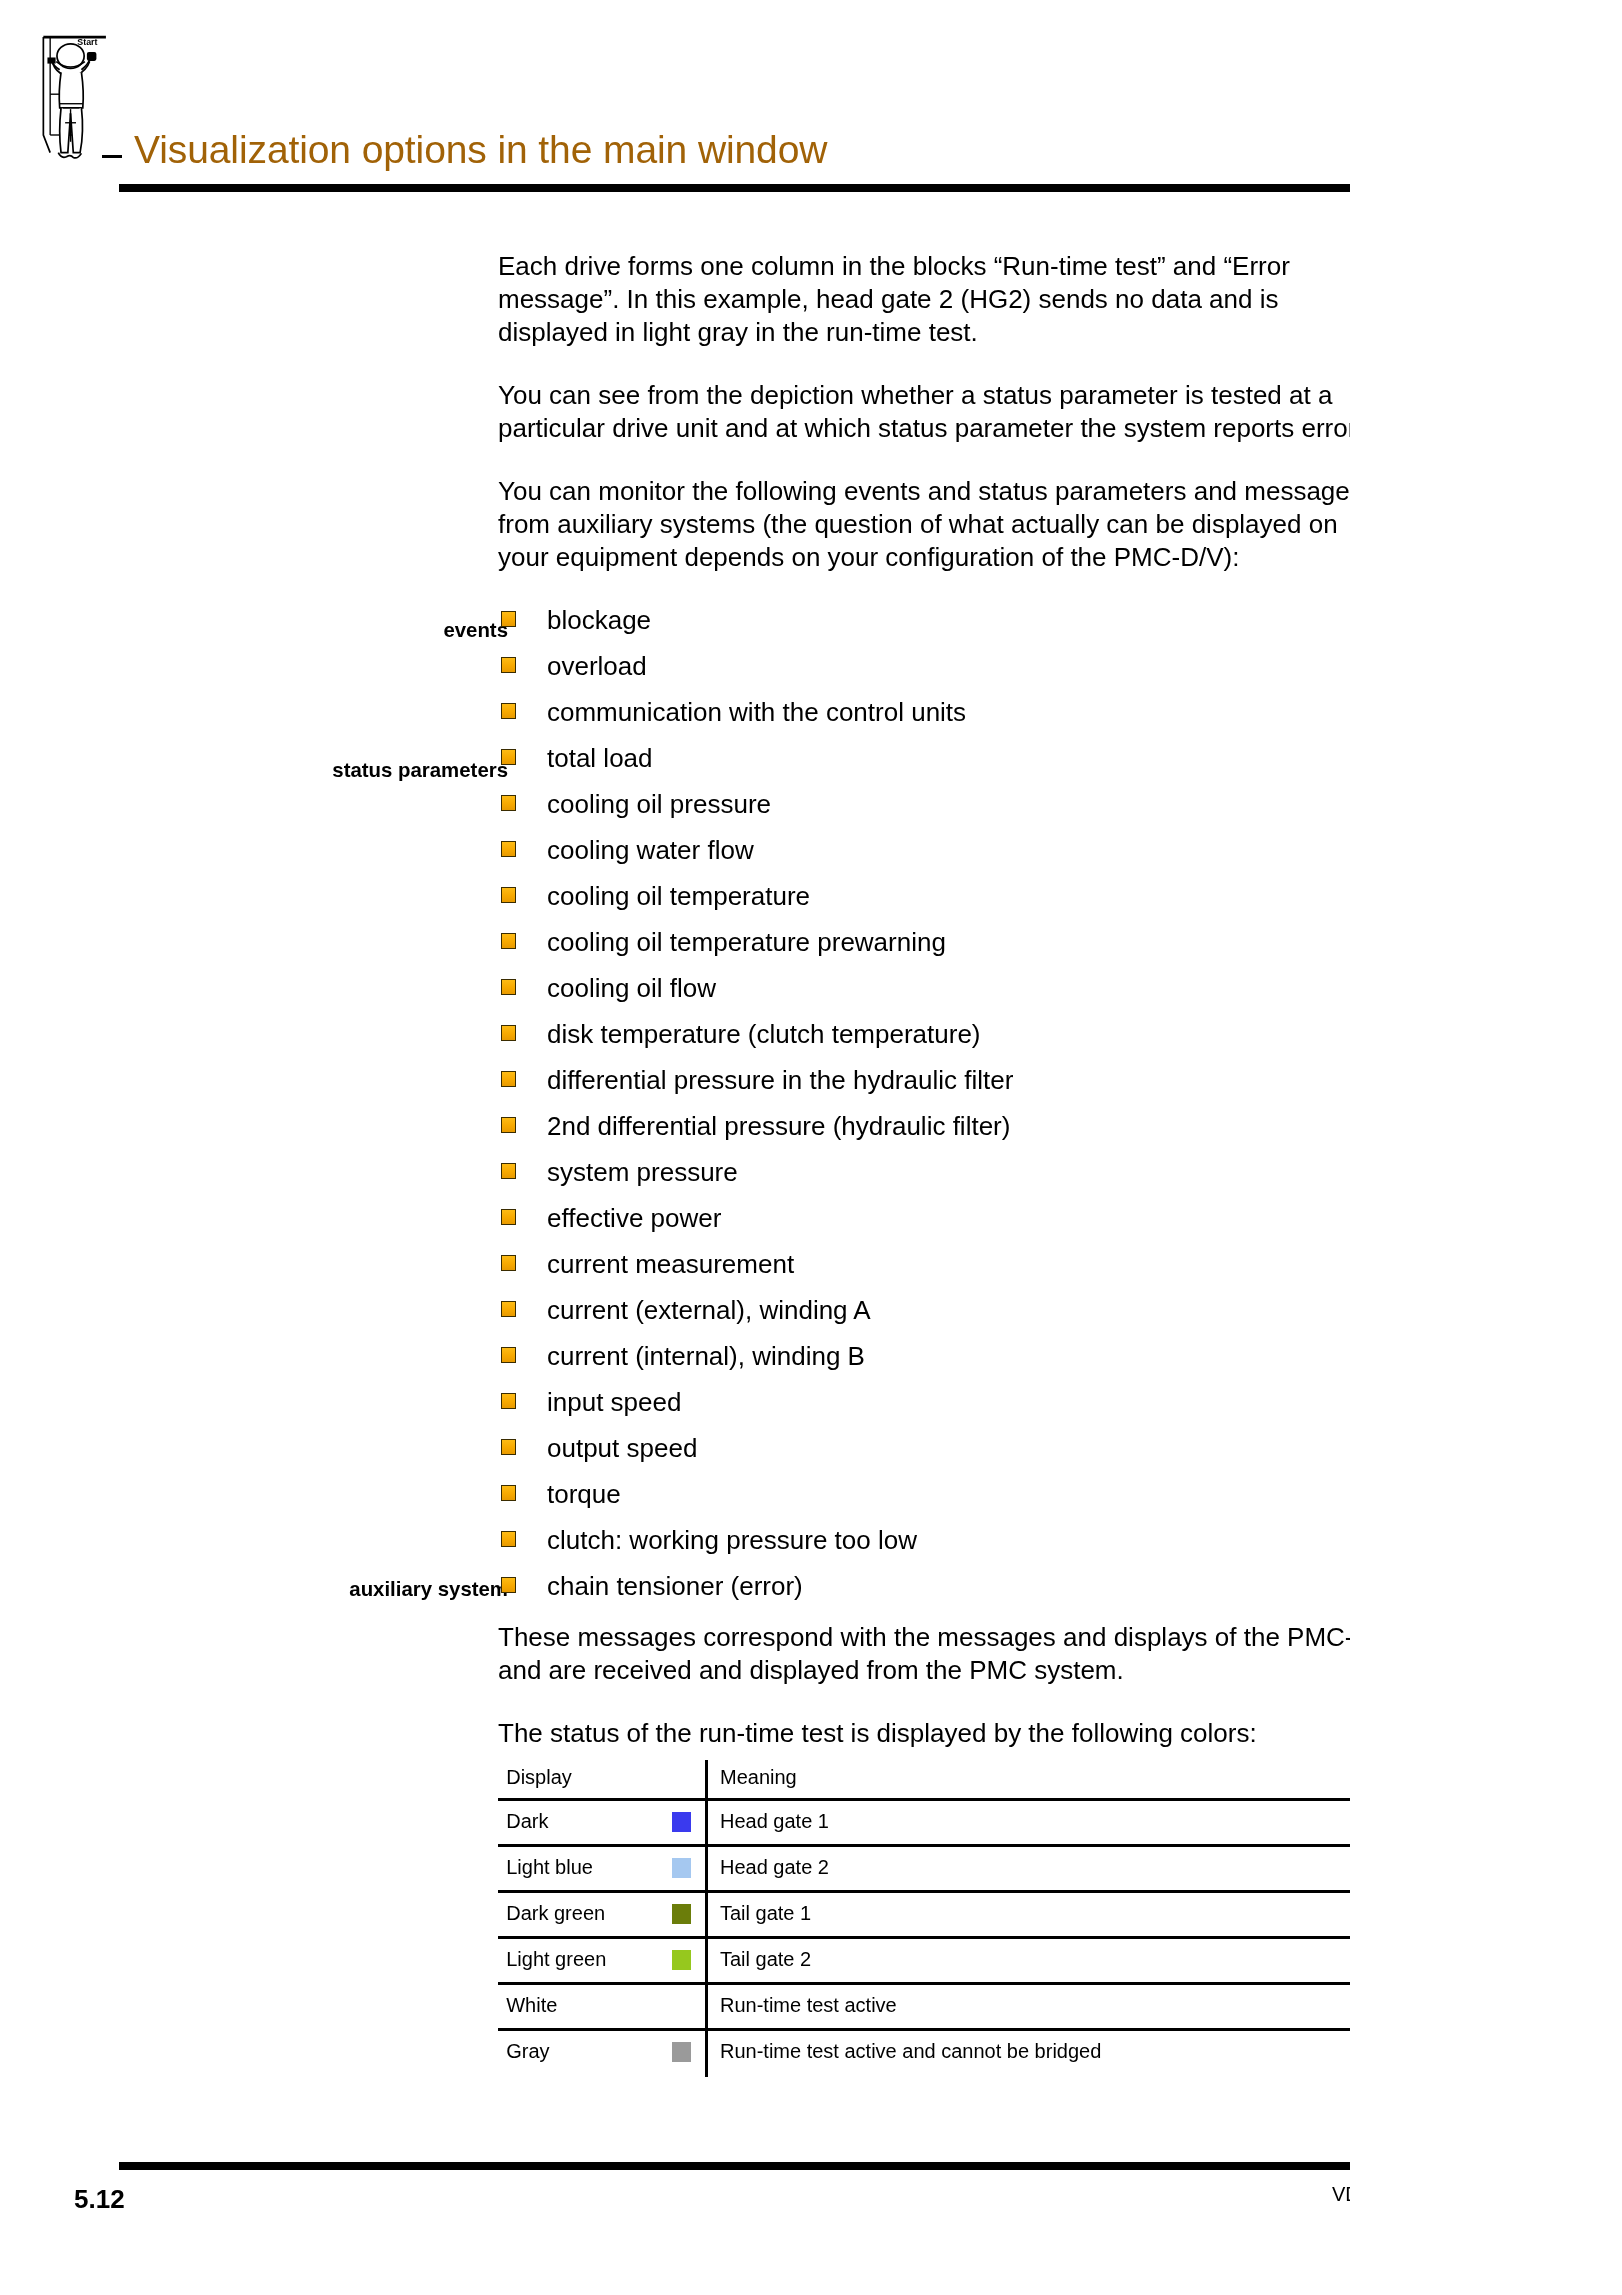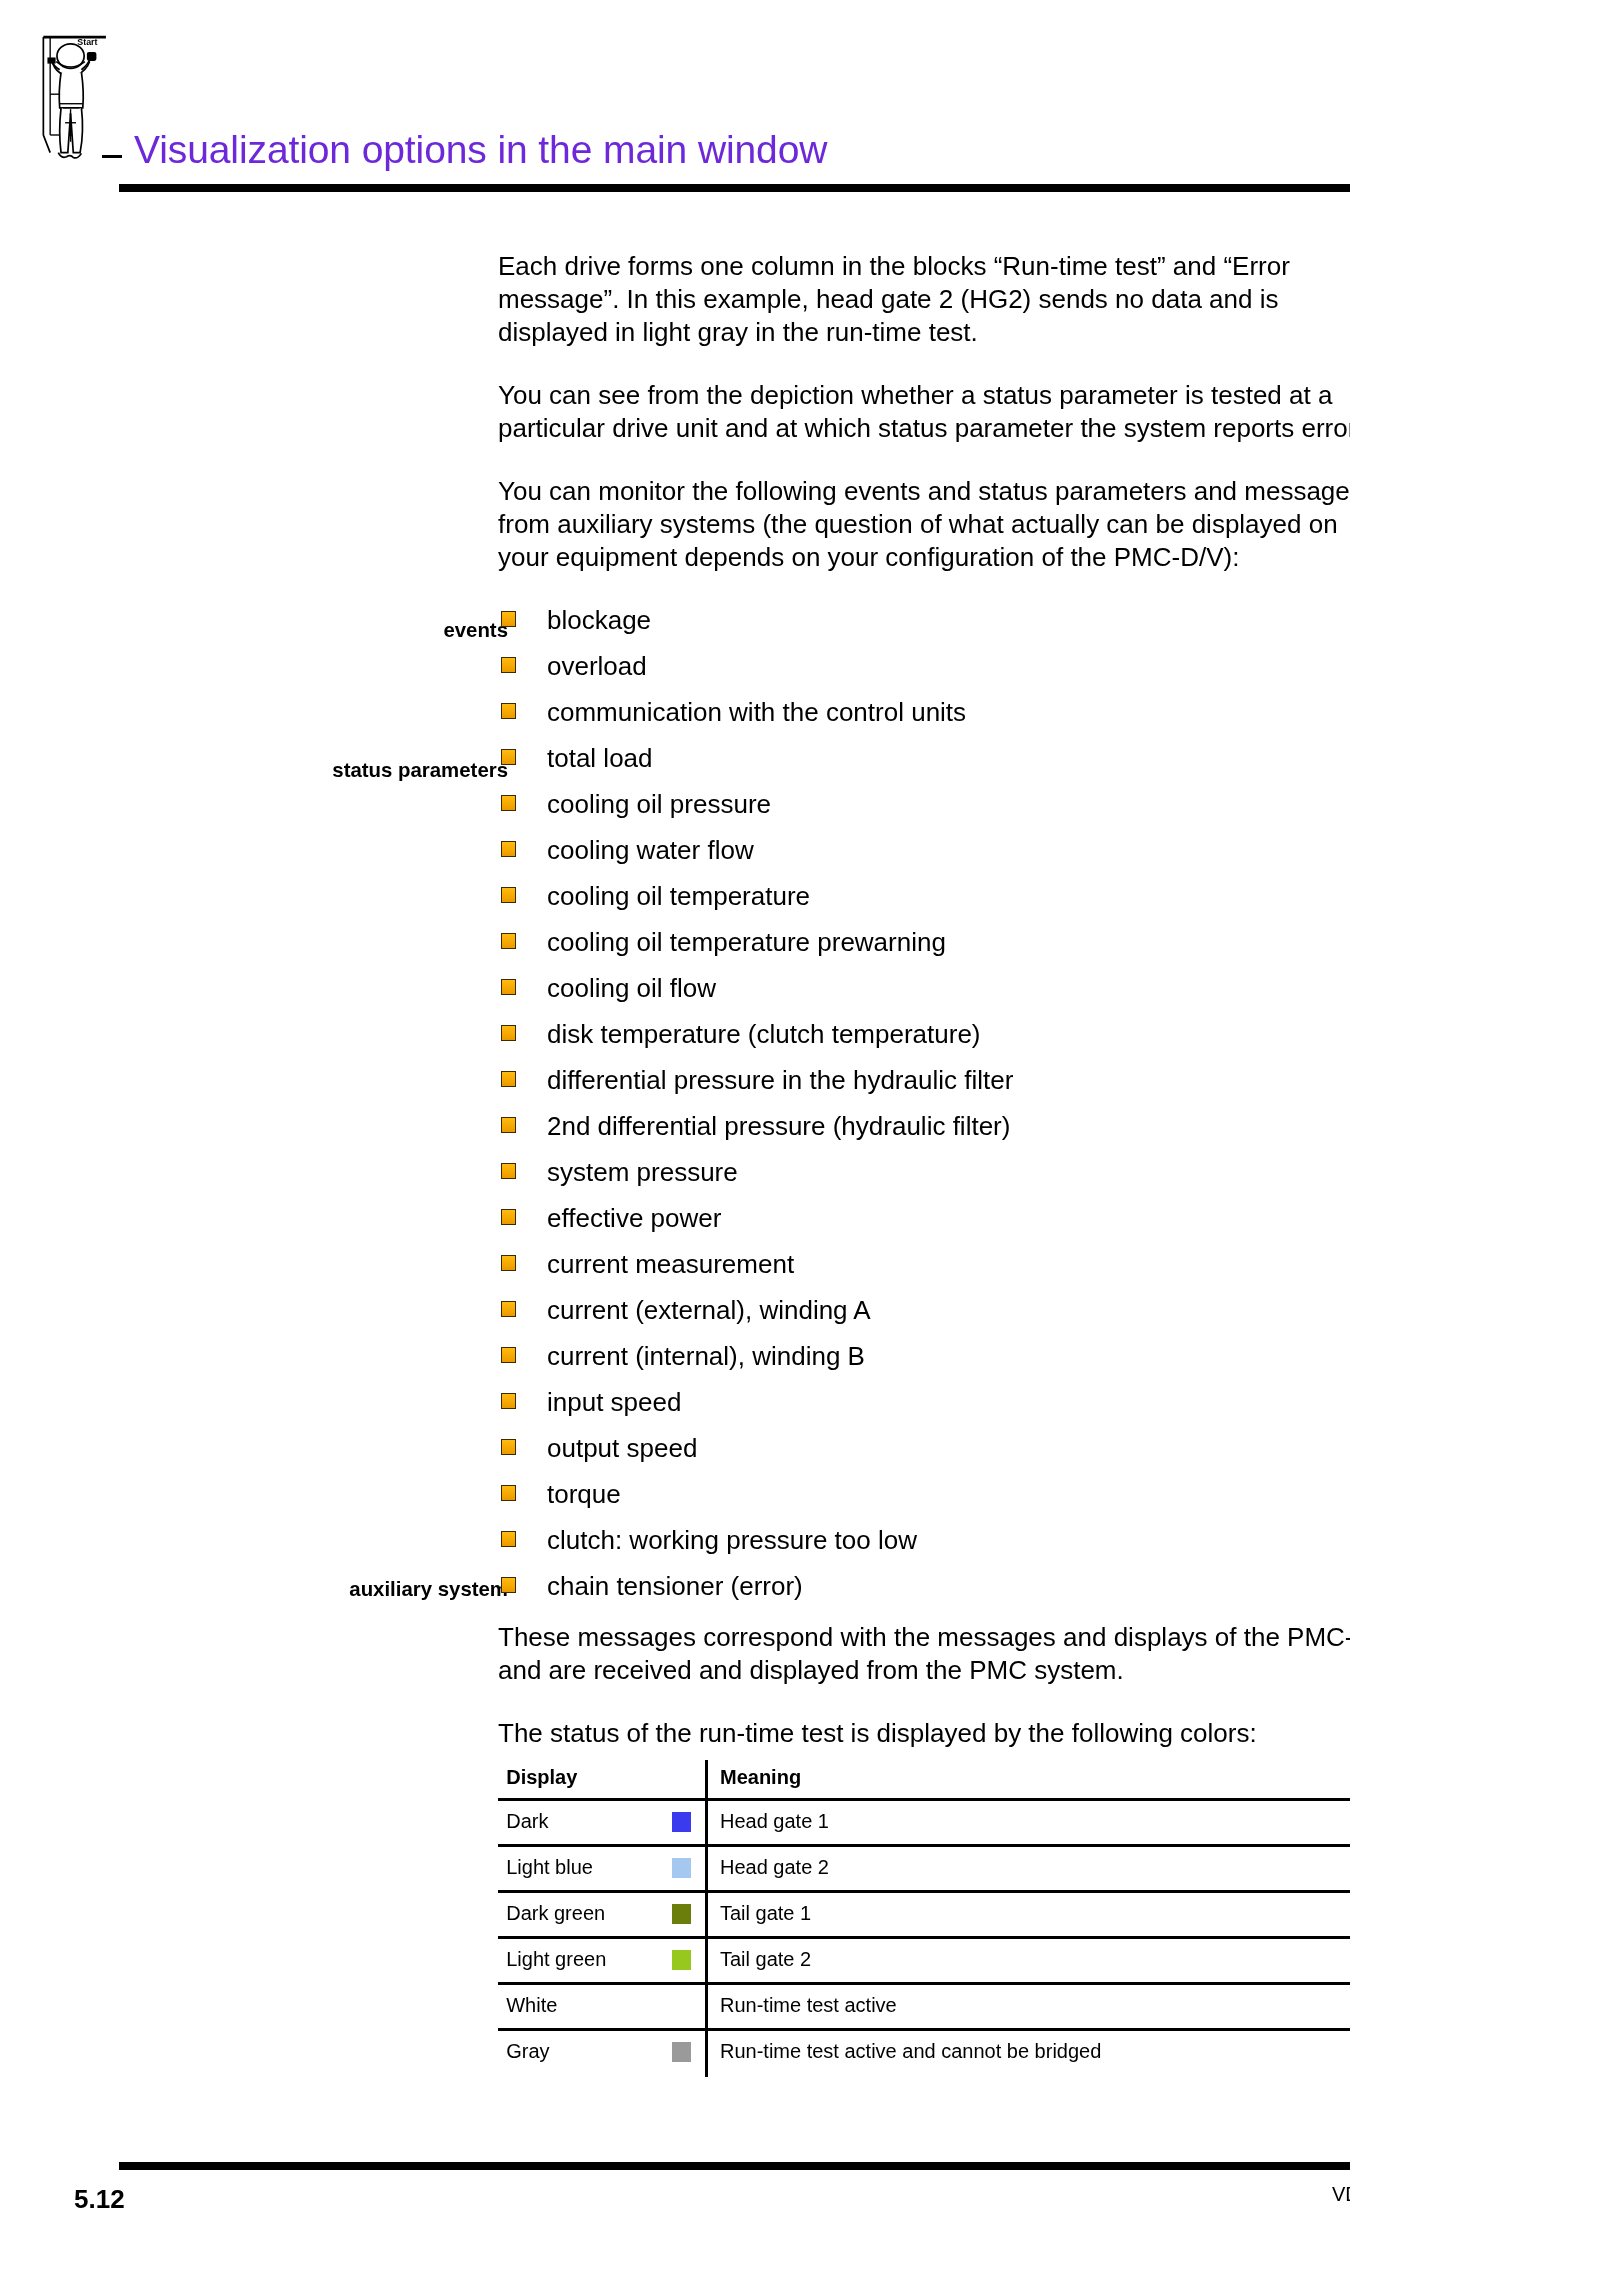--- a/index.html
+++ b/index.html
@@ -40,21 +40,21 @@
     height: 3.4px;
     background: #000;
   }
   .header-title {
     position: absolute;
     left: 134px;
     top: 126px;
     font-size: 39px;
     line-height: 48px;
     letter-spacing: -0.1px;
-    color: #6d28d9;
+    color: #a16207;
     white-space: nowrap;
   }
   .header-rule {
     position: absolute;
     left: 119px;
     top: 184px;
     width: 1272px;
     height: 7.5px;
     background: #000;
   }
@@ -141,21 +141,21 @@
   .lt-row.head { height: 44px; }
   .lt-cell-display {
     position: absolute;
     left: 8.2px;
     top: 0;
     font-size: 20px;
     line-height: 41px;
     white-space: nowrap;
   }
   .lt-row.head .lt-cell-display,
-  .lt-row.head .lt-cell-meaning { font-weight: bold; }
+  .lt-row.head .lt-cell-meaning { font-weight: normal; }
   .lt-swatch {
     position: absolute;
     left: 174px;
     top: 11px;
     width: 19px;
     height: 20.4px;
   }
   .lt-vline {
     position: absolute;
     left: 207px;

